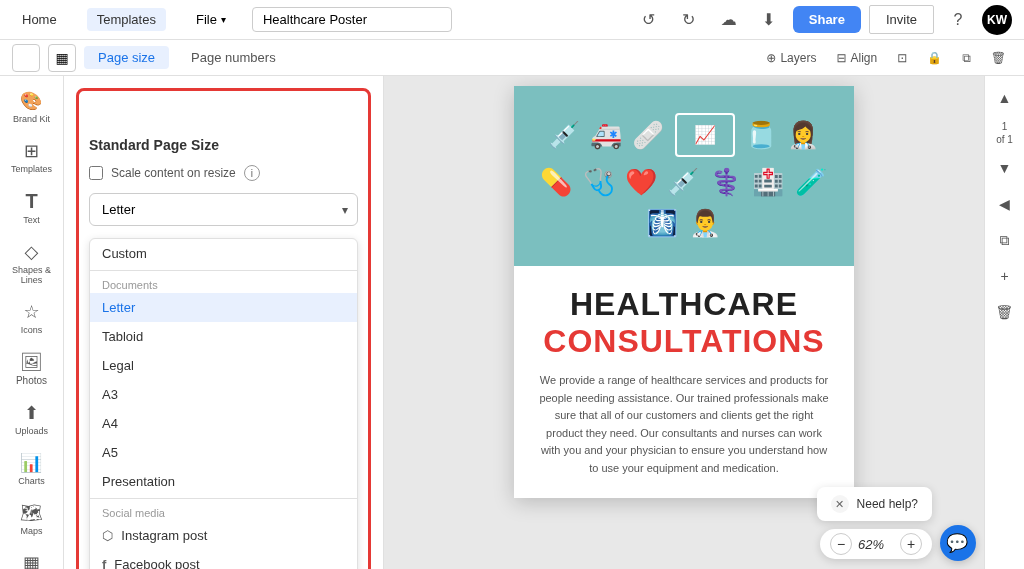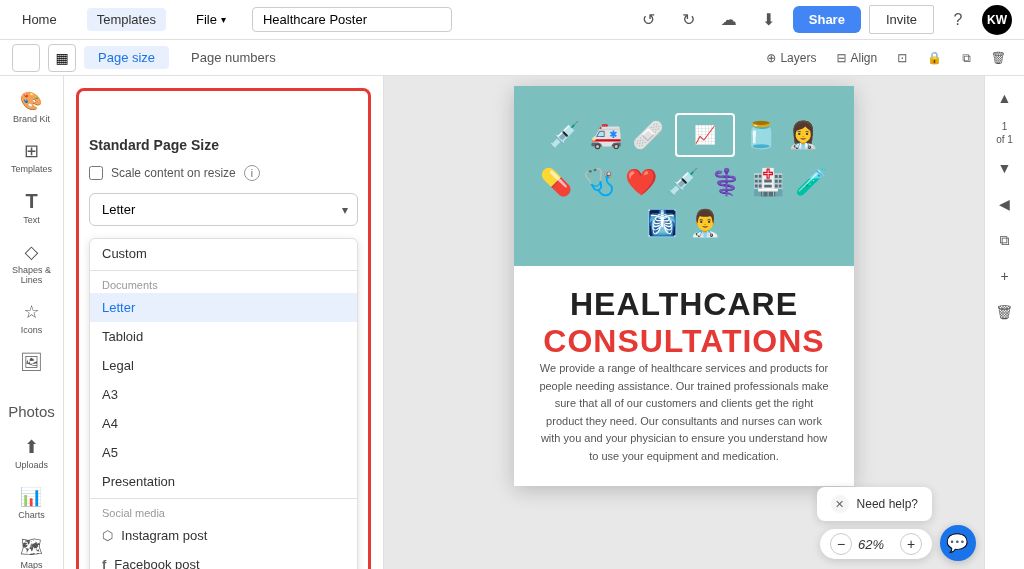--- a/index.html
+++ b/index.html
@@ -66,21 +66,21 @@
     .panel-highlight { border: 3px solid #e53935; border-radius: 8px; padding: 10px; }
 
     
     .canvas-area { flex: 1; background: #e8e8e8; position: relative; overflow: hidden; display: flex; align-items: center; justify-content: center; }
 
     
     .poster { width: 340px; background: white; box-shadow: 0 4px 20px rgba(0,0,0,0.2); position: absolute; top: 10px; }
     .poster-header { background: #7bbfbf; padding: 16px; display: flex; flex-wrap: wrap; gap: 8px; align-items: center; justify-content: center; min-height: 180px; }
     .poster-body { padding: 20px 24px; text-align: center; }
     .poster-title1 { font-size: 32px; font-weight: 900; color: #222; letter-spacing: 1px; }
-    .poster-title2 { font-size: 32px; font-weight: 900; color: #e53935; letter-spacing: 1px; }
+    .poster-title2 { font-size: 32px; font-weight: 900; color: #e53935; letter-spacing: 1px; margin-bottom: 12px; }
     .poster-desc { font-size: 11px; color: #555; line-height: 1.6; }
 
     
     .right-panel { width: 40px; background: #fff; border-left: 1px solid #e0e0e0; display: flex; flex-direction: column; align-items: center; padding: 8px 0; gap: 8px; }
     .right-icon { width: 28px; height: 28px; display: flex; align-items: center; justify-content: center; font-size: 14px; color: #555; cursor: pointer; border-radius: 4px; }
     .page-indicator { font-size: 10px; color: #555; text-align: center; line-height: 1.3; }
 
     
     .zoom-bar { position: absolute; bottom: 8px; right: 60px; display: flex; align-items: center; gap: 6px; background: white; border-radius: 20px; padding: 4px 10px; box-shadow: 0 2px 8px rgba(0,0,0,0.15); }
     .zoom-btn { width: 22px; height: 22px; border: 1px solid #ccc; border-radius: 50%; background: white; cursor: pointer; display: flex; align-items: center; justify-content: center; font-size: 14px; color: #333; }
@@ -159,21 +159,21 @@
     <div class="sidebar-item">
       <span class="sidebar-icon">◇</span>
       <span style="font-size:9px;text-align:center;">Shapes &amp; Lines</span>
     </div>
     <div class="sidebar-item">
       <span class="sidebar-icon">☆</span>
       <span style="font-size:9px;text-align:center;">Icons</span>
     </div>
     <div class="sidebar-item">
       <span class="sidebar-icon">🖼</span>
-      <span style="font-size:15px;text-align:center;margin-top:28px;">Photos</span>
+      <span style="font-size:10px;text-align:center;">Photos</span>
     </div>
     <div class="sidebar-item">
       <span class="sidebar-icon">⬆</span>
       <span style="font-size:9px;text-align:center;">Uploads</span>
     </div>
     <div class="sidebar-item">
       <span class="sidebar-icon">📊</span>
       <span style="font-size:9px;text-align:center;">Charts</span>
     </div>
     <div class="sidebar-item">

